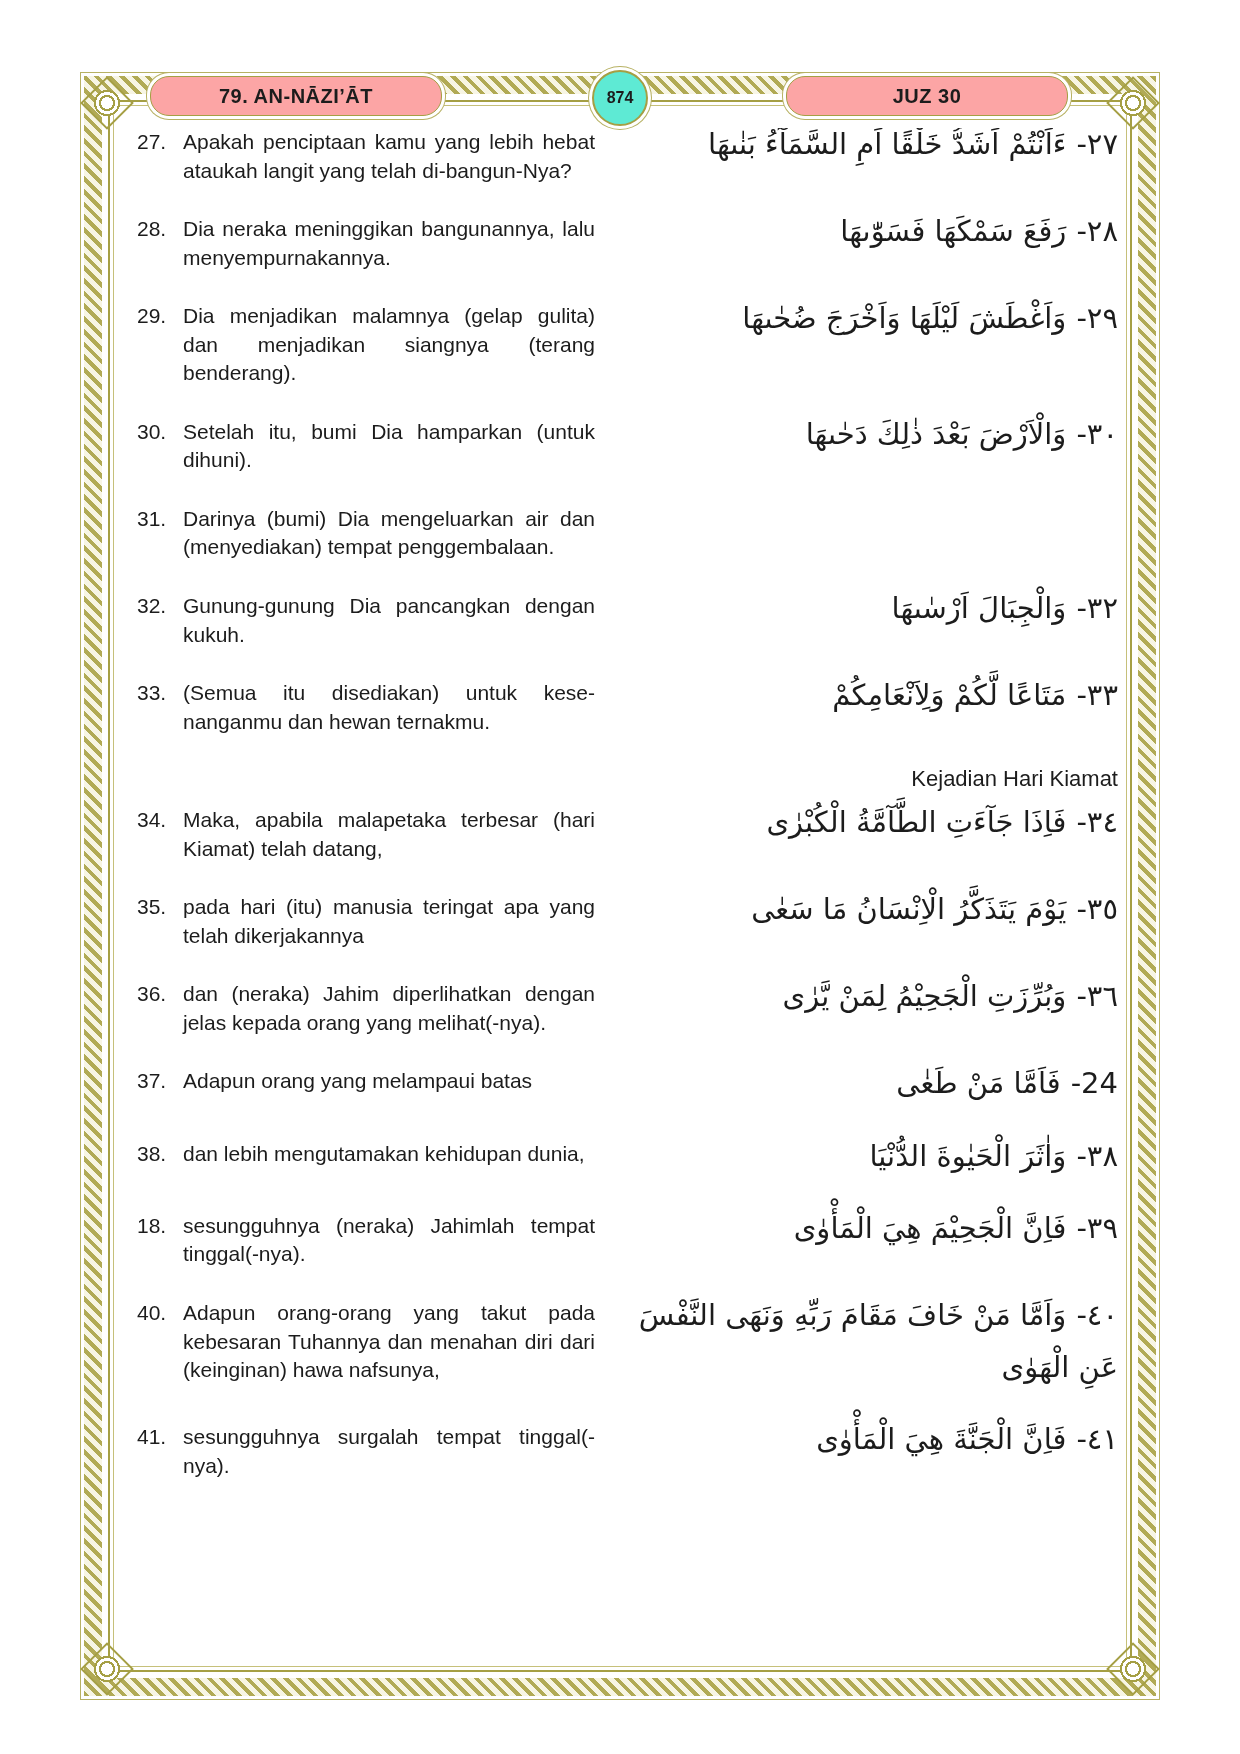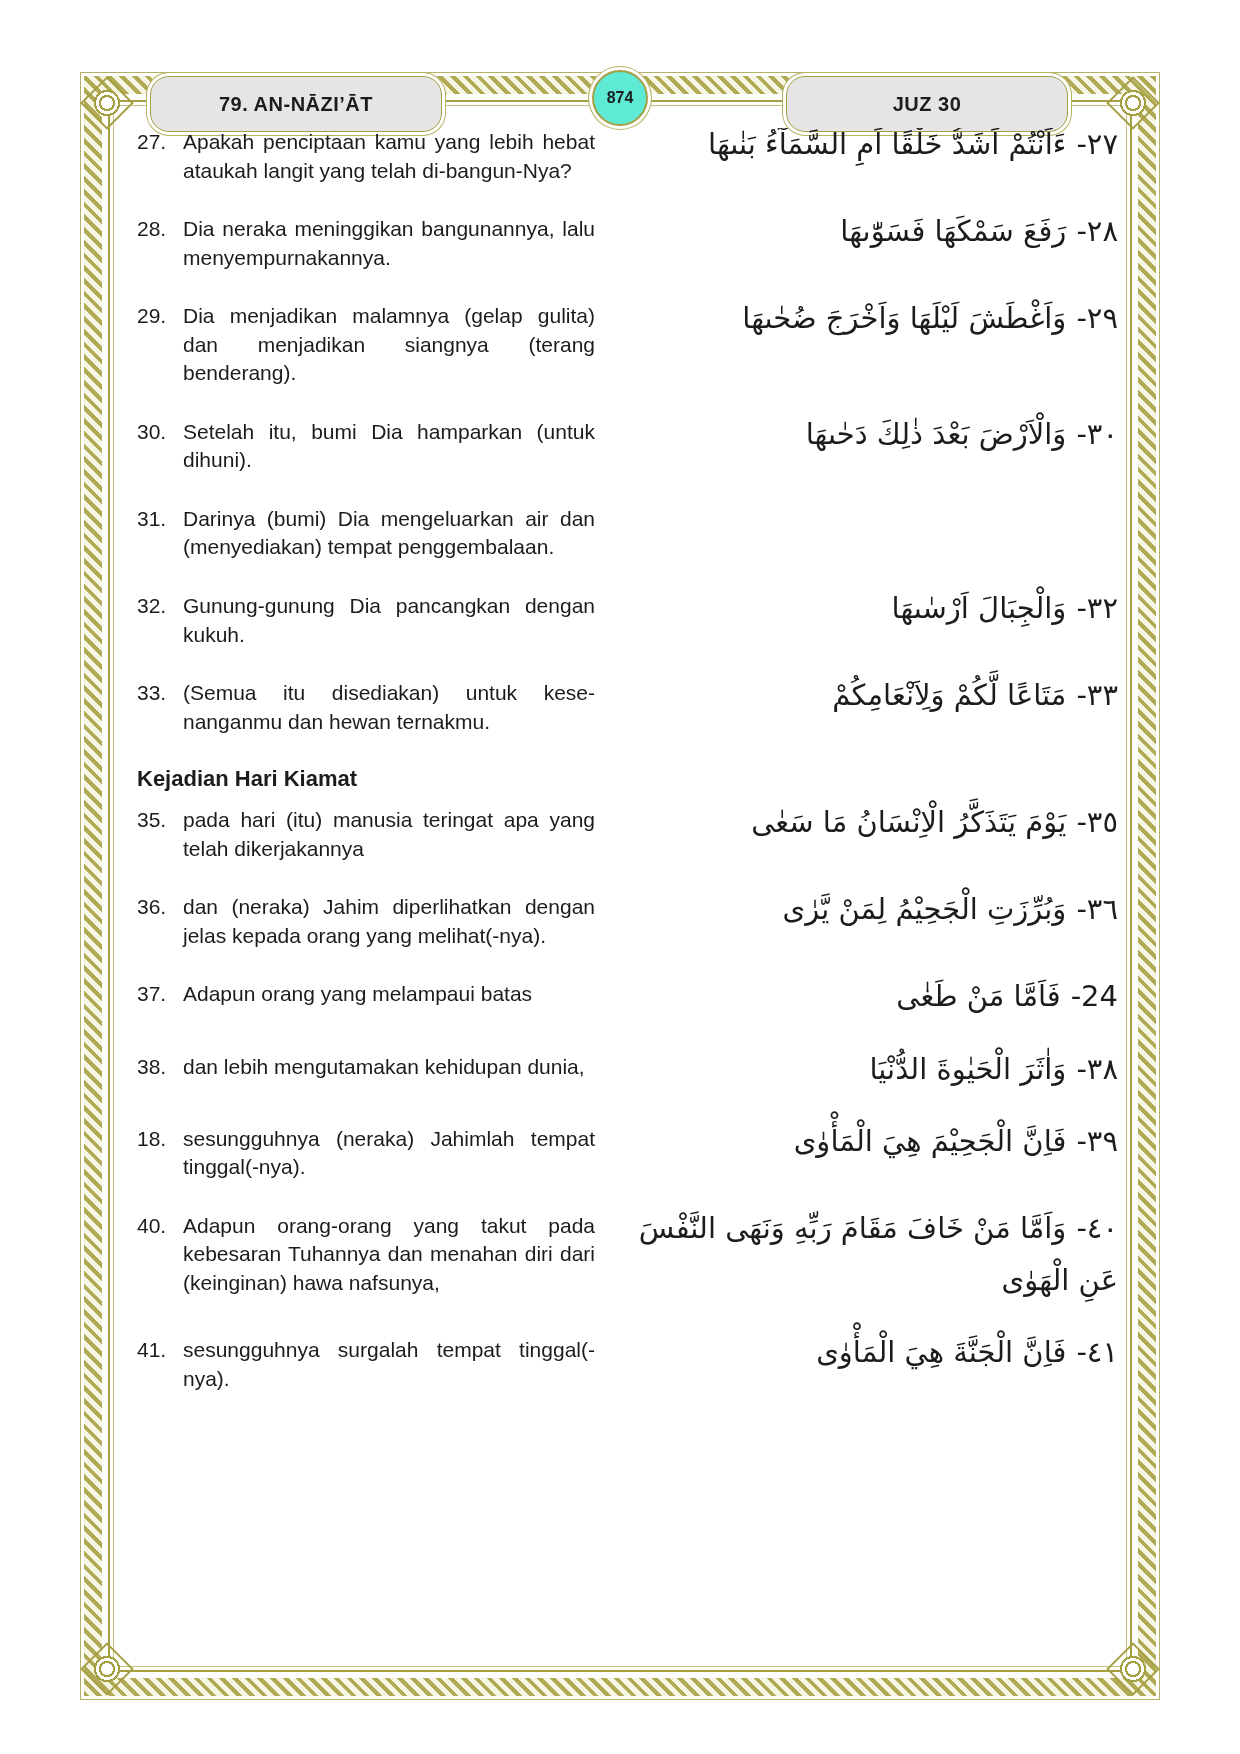--- a/index.html
+++ b/index.html
@@ -40,26 +40,26 @@
   }
   .corner.tl { top: 84px; left: 88px; }
   .corner.tr { top: 84px; right: 88px; }
   .corner.bl { bottom: 66px; left: 88px; }
   .corner.br { bottom: 66px; right: 88px; }
 
   
   .header-bar { position: absolute; top: 0; left: 0; right: 0; height: 0; }
   .cartouche {
     position: absolute; top: 76px; height: 38px;
-    background: #e5e5e5;
+    background: #fca5a5;
     border: 1.5px solid #a59f44;
     border-radius: 19px;
     box-shadow: 0 0 0 3px #ffffff, 0 0 0 4px #b7b163;
     display: flex; align-items: center; justify-content: center;
-    padding: 8px 30px;
+    padding: 0 30px;
     font-weight: bold; font-size: 20px; letter-spacing: 0.5px;
   }
   .cartouche.left  { left: 150px;  min-width: 230px; }
   .cartouche.right { right: 172px; min-width: 220px; justify-content: center; }
   .page-circle {
     position: absolute; top: 70px; left: 50%; transform: translateX(-50%);
     width: 52px; height: 52px; border-radius: 50%;
     background: #5eead4;
     border: 2px solid #a59f44;
     box-shadow: 0 0 0 3px #ffffff, 0 0 0 4px #b7b163;
@@ -86,22 +86,23 @@
   .arabic {
     flex: 1;
     direction: rtl;
     text-align: right;
     font-family: "DejaVu Sans", sans-serif;
     font-size: 29px; line-height: 1.8;
     margin-top: -10px;
   }
   .anum { letter-spacing: 1px; margin-left: 10px; margin-top: 16px; }
   .section-heading {
-    font-size: 22px; font-weight: bold;
+    font-size: 22px; font-weight: normal;
     margin: 6px 0 14px 0;
+    text-align: right;
   }
 </style>
 </head>
 <body>
 
 <div class="page">
 
   <div class="frame-outer"></div>
   <div class="frame-band"></div>
   <div class="frame-inner"></div>
@@ -184,20 +185,29 @@
     <div class="verse-row">
       <div class="translation">
         <span class="vnum">33.</span>
         <span class="vtext">(Semua itu disediakan) untuk kese-nanganmu dan hewan ternakmu.</span>
       </div>
       <div class="arabic" dir="rtl">
         <span class="anum">٣٣-</span><span class="atext">مَتَاعًا لَّكُمْ وَلِاَنْعَامِكُمْ</span>
       </div>
     </div>
   <div class="section-heading">Kejadian Hari Kiamat</div>
+    <div class="verse-row">
+      <div class="translation">
+        <span class="vnum">34.</span>
+        <span class="vtext">Maka, apabila malapetaka terbesar (hari Kiamat) telah datang,</span>
+      </div>
+      <div class="arabic" dir="rtl">
+        <span class="anum">٣٤-</span><span class="atext">فَاِذَا جَآءَتِ الطَّآمَّةُ الْكُبْرٰى</span>
+      </div>
+    </div>
 
     <div class="verse-row">
       <div class="translation">
         <span class="vnum">35.</span>
         <span class="vtext">pada hari (itu) manusia teringat apa yang telah dikerjakannya</span>
       </div>
       <div class="arabic" dir="rtl">
         <span class="anum">٣٥-</span><span class="atext">يَوْمَ يَتَذَكَّرُ الْاِنْسَانُ مَا سَعٰى</span>
       </div>
     </div>

